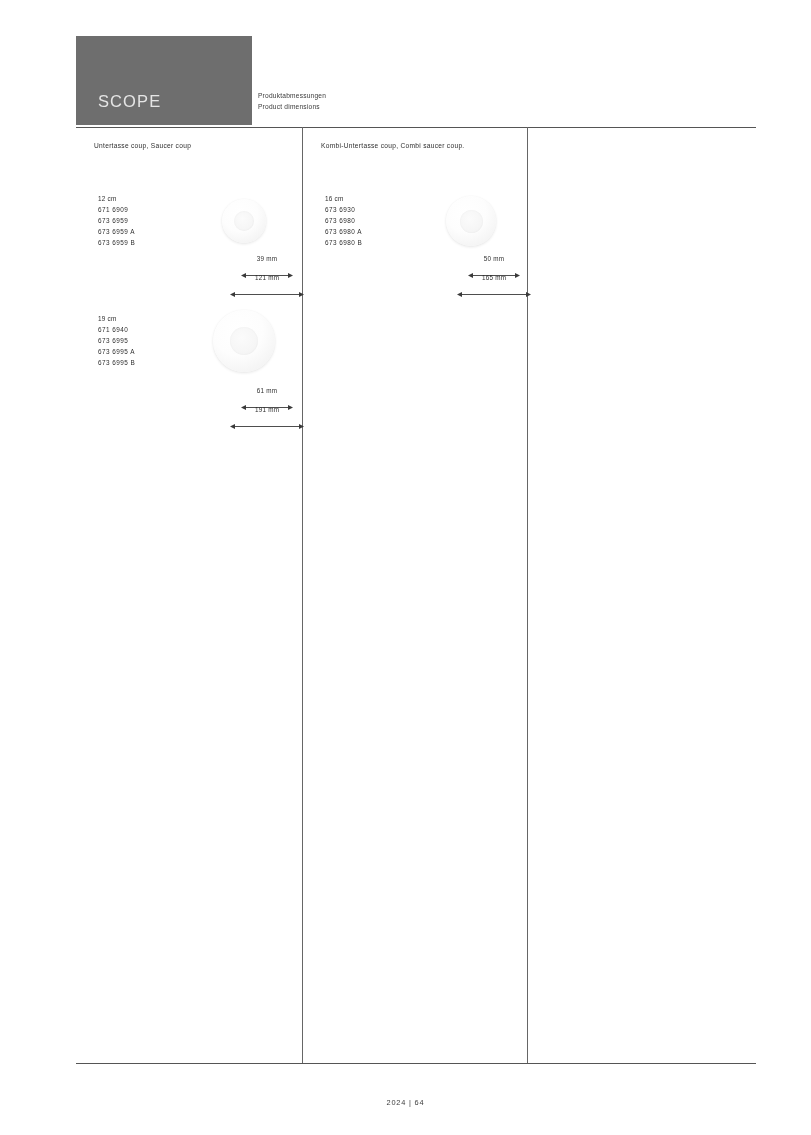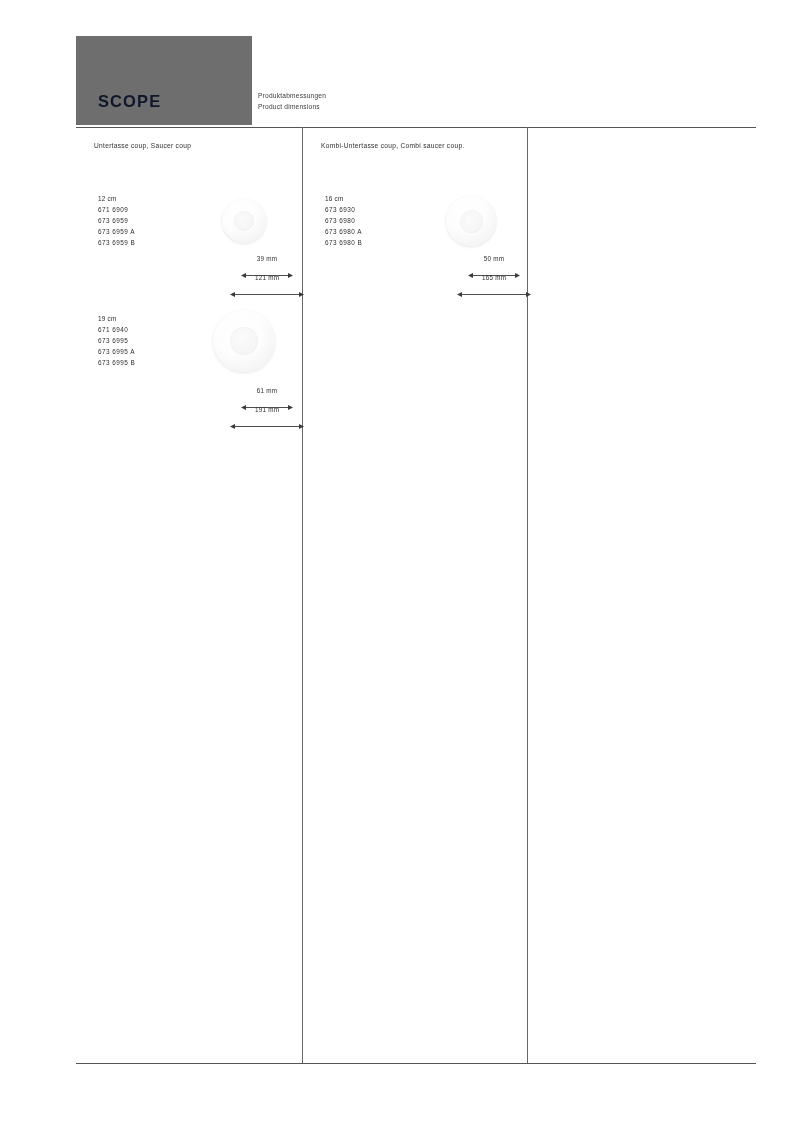--- a/index.html
+++ b/index.html
@@ -25,24 +25,24 @@
     left: 76px;
     top: 36px;
     width: 176px;
     height: 89px;
     background: #6e6e6e;
   }
   .brand-title {
     position: absolute;
     left: 22px;
     bottom: 14px;
-    color: #0f172a;
+    color: #e5e5e5;
     font-size: 16.5px;
     letter-spacing: 1.1px;
-    font-weight: 700;
+    font-weight: 400;
     white-space: nowrap;
     text-align: center;
   }
   .header-caption {
     position: absolute;
     left: 258px;
     top: 91px;
     line-height: 1.62;
   }
   .header-caption div {
@@ -299,14 +299,15 @@
           </div>
         </div>
       </div>
   </div>
 
   <div class="col col-3">
     <div class="col-header"></div>
     <div class="products"></div>
   </div>
 
+  <div class="footer">2024  |  64</div>
 
 </div>
 
 </body></html>

